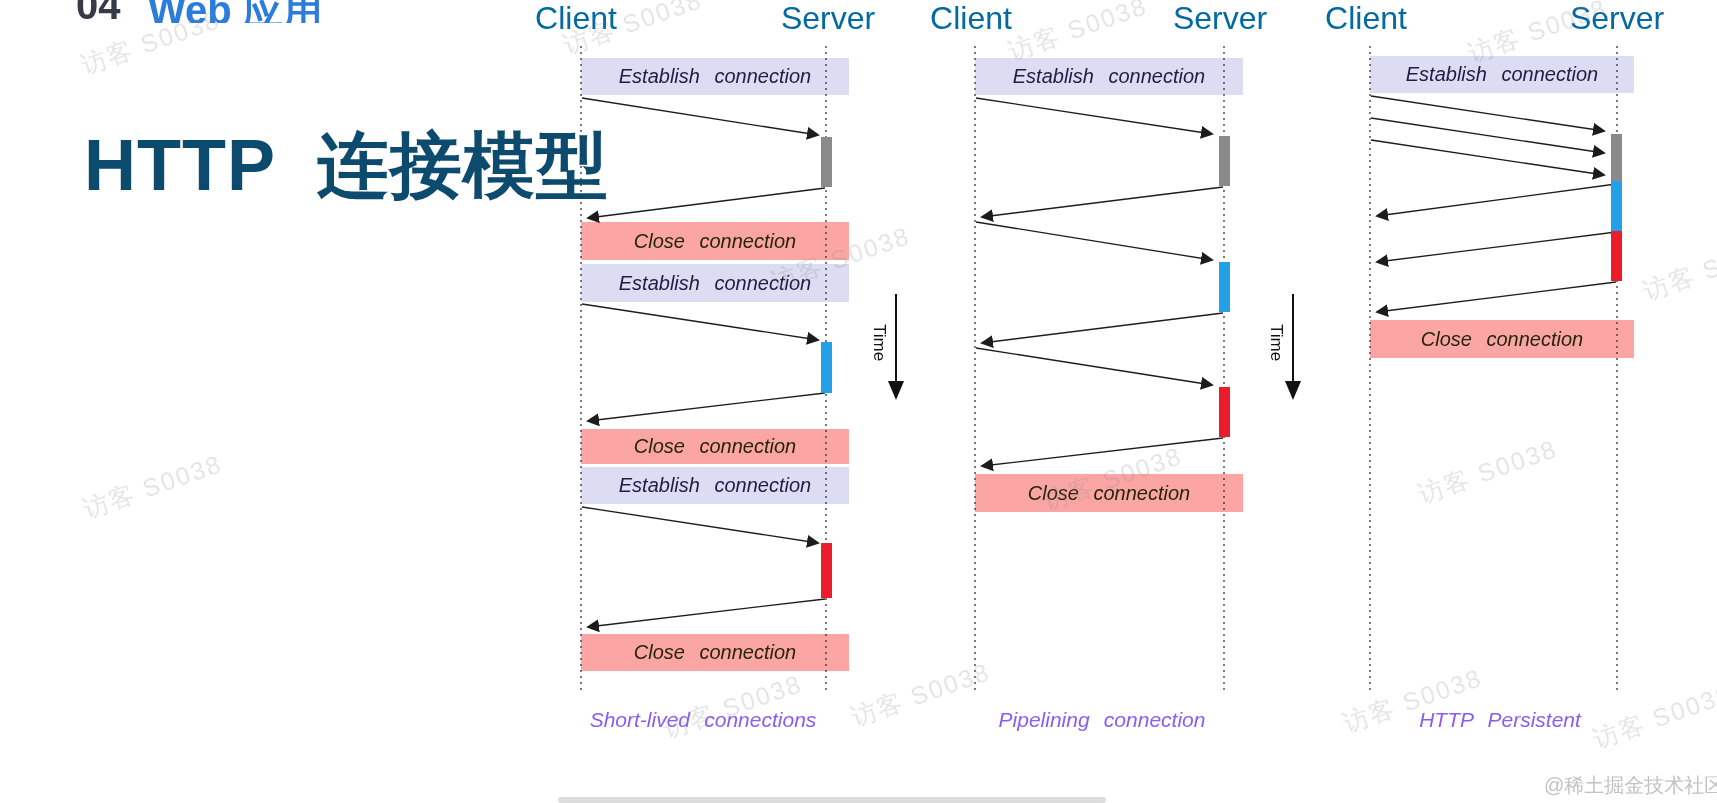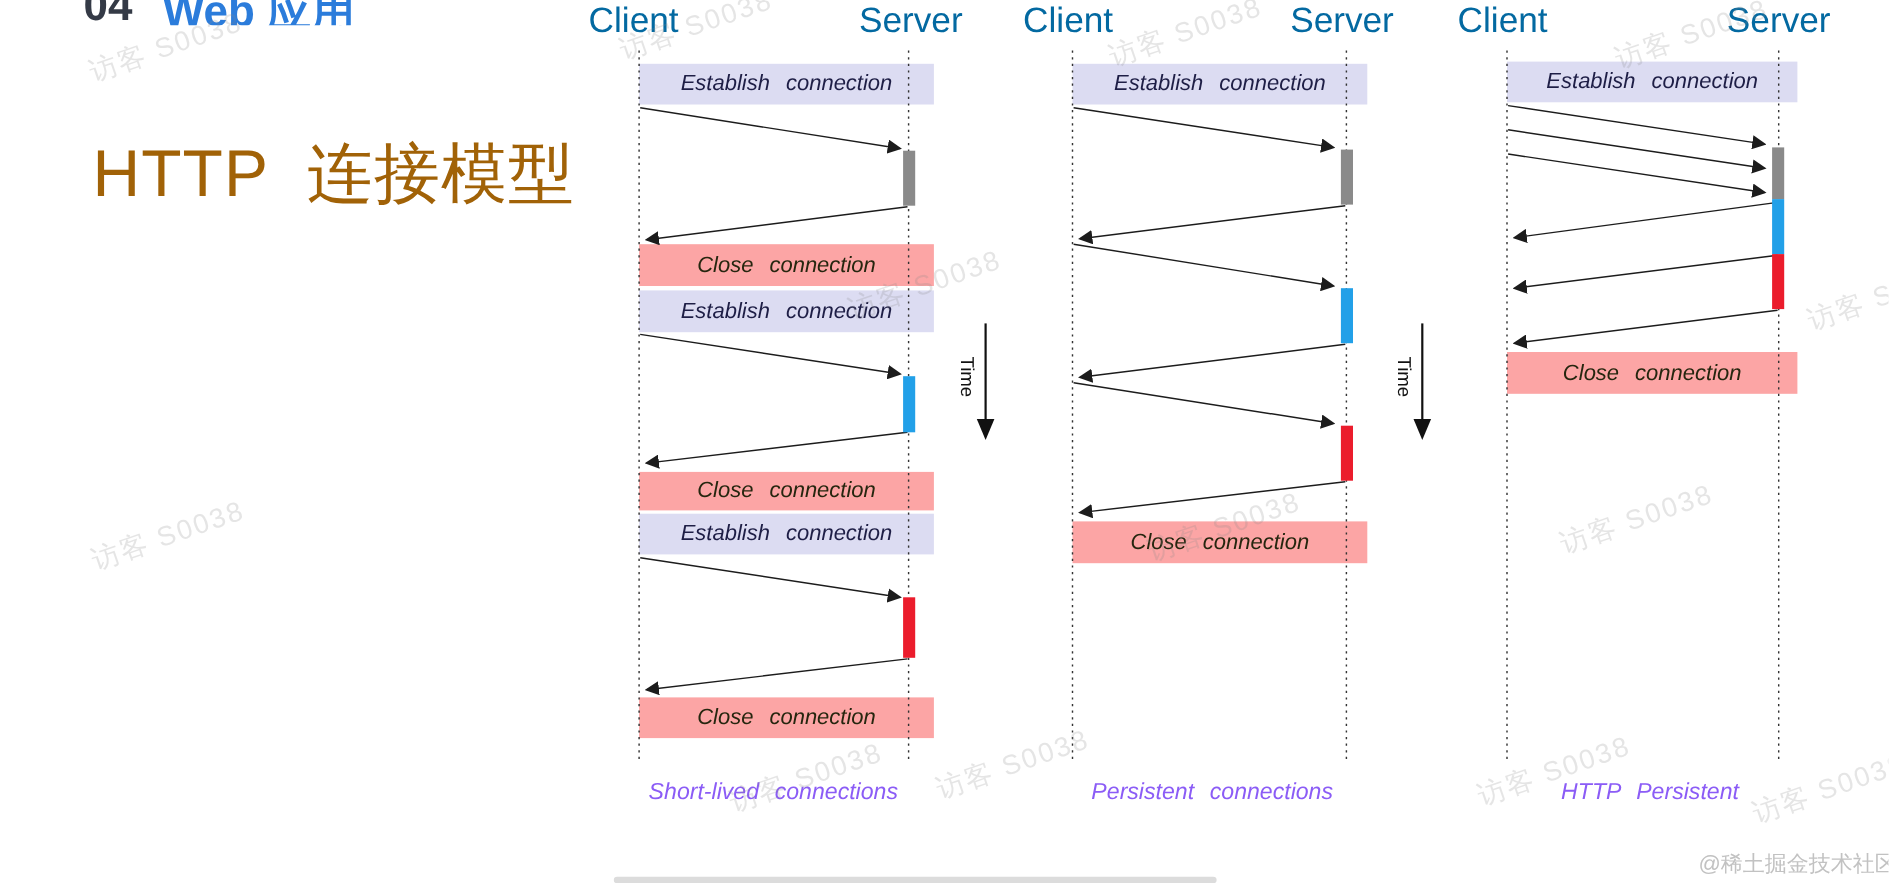--- a/index.html
+++ b/index.html
@@ -5,21 +5,21 @@
   html,body{margin:0;padding:0;background:#ffffff;}
   .stage{
     position:relative;width:1717px;height:803px;background:#ffffff;overflow:hidden;
     font-family:"Liberation Sans",sans-serif;color:#111;
   }
   
   .topcrop{position:absolute;left:0;top:0;width:520px;height:23px;overflow:hidden;}
   .sec-num{position:absolute;left:76px;top:-17px;font-size:40px;font-weight:800;color:#343a46;}
   .sec-title{position:absolute;left:148px;top:-17px;font-size:40px;font-weight:600;color:#2b7cdb;}
   .slide-title{
-    position:absolute;left:84px;top:118px;font-size:60px;font-weight:400;color:#a16207;
+    position:absolute;left:84px;top:118px;font-size:72px;font-weight:700;color:#0c4a6e;
     white-space:pre;letter-spacing:1px;
   }
   .endpoint-label{
     position:absolute;top:0px;transform:translateX(-50%);font-size:32px;color:#0369a1;white-space:nowrap;
   }
   .banner{
     position:absolute;display:flex;align-items:center;justify-content:center;
     font-size:20px;font-style:italic;word-spacing:0.45em;white-space:nowrap;z-index:1;
   }
   .banner.estab{background:#dcdcf2;color:#1e1e46;}
@@ -67,21 +67,21 @@
   <div class="banner estab" style="left:581px;top:467px;width:268px;height:37px">Establish connection</div>
   <div class="banner close" style="left:581px;top:634px;width:268px;height:37px">Close connection</div>
 
   <div class="banner estab" style="left:975px;top:58px;width:268px;height:37px">Establish connection</div>
   <div class="banner close" style="left:975px;top:474px;width:268px;height:38px">Close connection</div>
 
   <div class="banner estab" style="left:1370px;top:56px;width:264px;height:37px">Establish connection</div>
   <div class="banner close" style="left:1370px;top:320px;width:264px;height:38px">Close connection</div>
 
   <div class="caption" style="left:703px">Short-lived connections</div>
-  <div class="caption" style="left:1102px">Persistent connections</div>
+  <div class="caption" style="left:1102px">Pipelining connection</div>
   <div class="caption" style="left:1500px">HTTP Persistent</div>
 
   <svg class="diagram-canvas" width="1717" height="803" viewBox="0 0 1717 803">
     <defs>
       <marker id="arrowhead" viewBox="0 0 10 10" refX="8.5" refY="5" markerWidth="10" markerHeight="10" orient="auto-start-reverse">
         <path d="M0,0 L10,5 L0,10 z" fill="#1c1c1c"></path>
       </marker>
     </defs>
 
     <line class="lifeline" x1="581" y1="46" x2="581" y2="690"></line>

